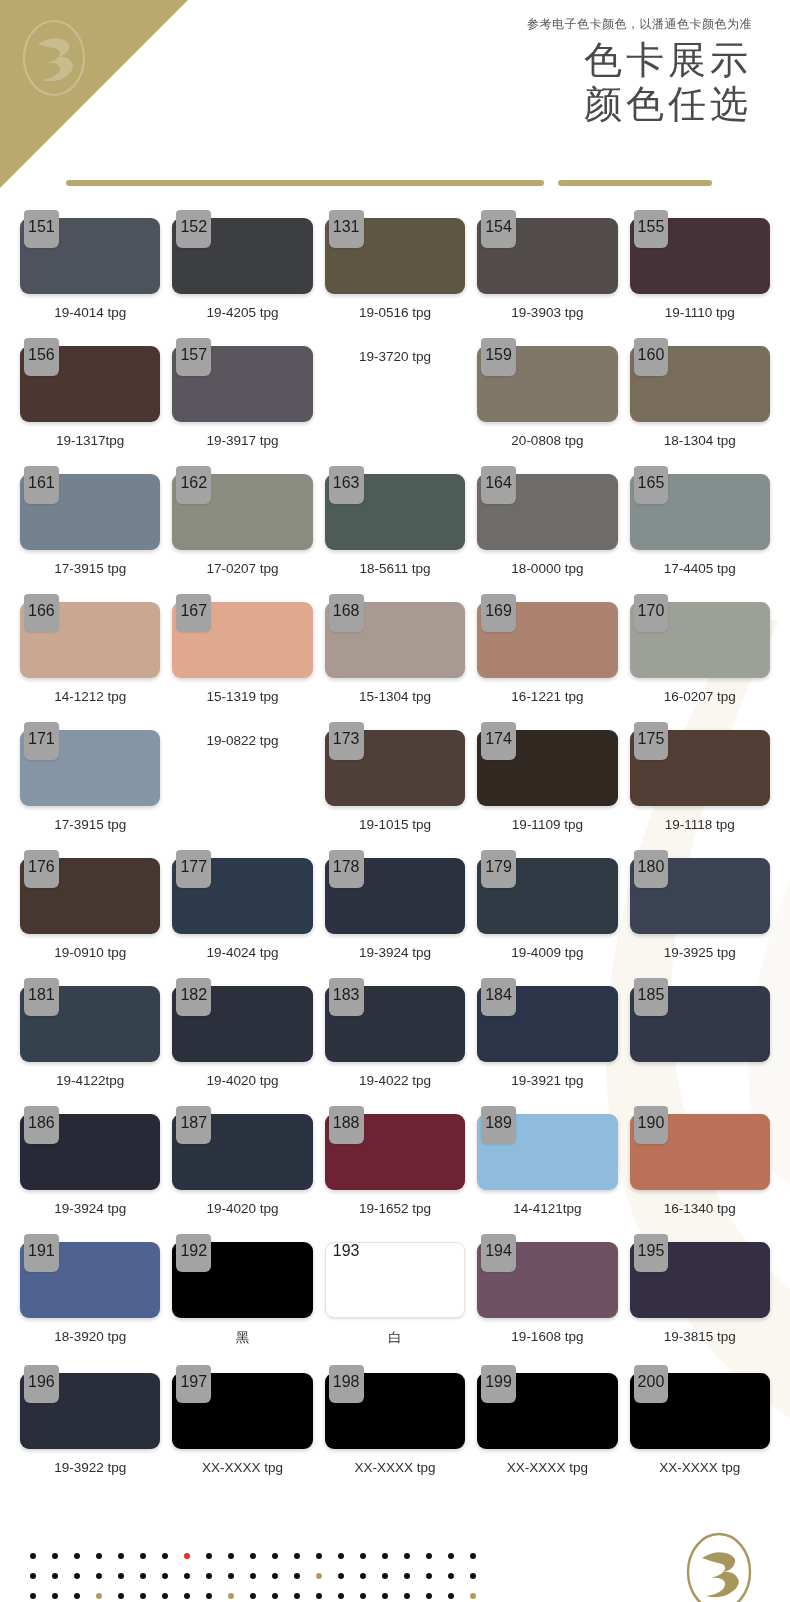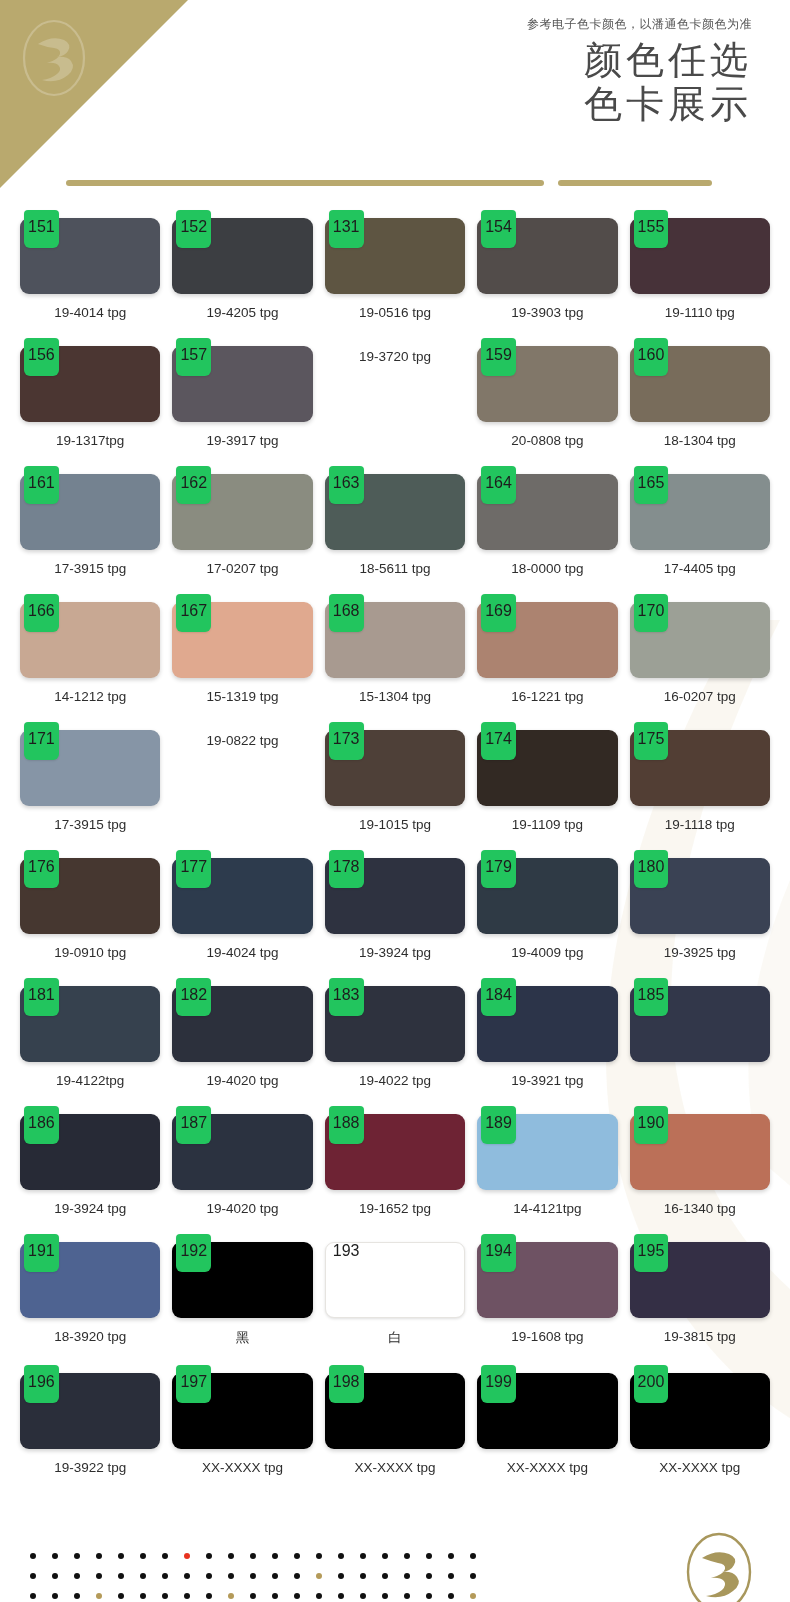--- a/index.html
+++ b/index.html
@@ -71,21 +71,21 @@
     border-radius:9px;
     box-shadow:0 2px 4px rgba(0,0,0,.18);
   }
   .chip.light-chip {
     box-shadow:0 1px 3px rgba(0,0,0,.13);
     border:1px solid #e6e4e0;
   }
   .badge {
     position:absolute; left:4px; top:0;
     min-width:31px; height:38px;
-    background:#22c55e;
+    background:#a3a3a3;
     border-radius:4px 4px 6px 6px;
     z-index:3;
     display:flex; align-items:center; justify-content:center;
     font-size:16px; color:#1d1d1d; font-weight:400;
     padding:0 4px 4px 4px;
     box-shadow:0 1px 2px rgba(0,0,0,.10);
   }
   .badge.plain { background:transparent; box-shadow:none; }
 
   .caption {
@@ -121,22 +121,22 @@
   <div class="corner-logo">
     <svg viewBox="0 0 72 88" xmlns="http://www.w3.org/2000/svg">
       <ellipse cx="36" cy="44" rx="30" ry="37" fill="none" stroke="#ffffff" stroke-width="2.2" opacity=".75"></ellipse>
       <path d="M20 30 q14 -9 26 -4 q8 4 4 11 q-3 5 -11 6 q10 -1 14 4 q5 7 -3 14 q-11 9 -26 5 q9 -1 15 -6 q5 -4 2 -8 q-3 -4 -12 -3 q11 -3 13 -9 q1 -5 -6 -6 q-8 -1 -16 -4 z" fill="#ffffff" opacity=".72"></path>
     </svg>
   </div>
 
   <div class="header-sub">参考电子色卡颜色，以潘通色卡颜色为准</div>
 
   <div class="header-title">
+    <div>色卡展示</div>
     <div>颜色任选</div>
-    <div>色卡展示</div>
   </div>
 
   <div class="rule-wrap">
     <div class="rule rule-long"></div>
     <div class="rule rule-short"></div>
   </div>
 </div>
 
 <div class="bg-swoosh">
   <svg viewBox="0 0 300 820" xmlns="http://www.w3.org/2000/svg">

